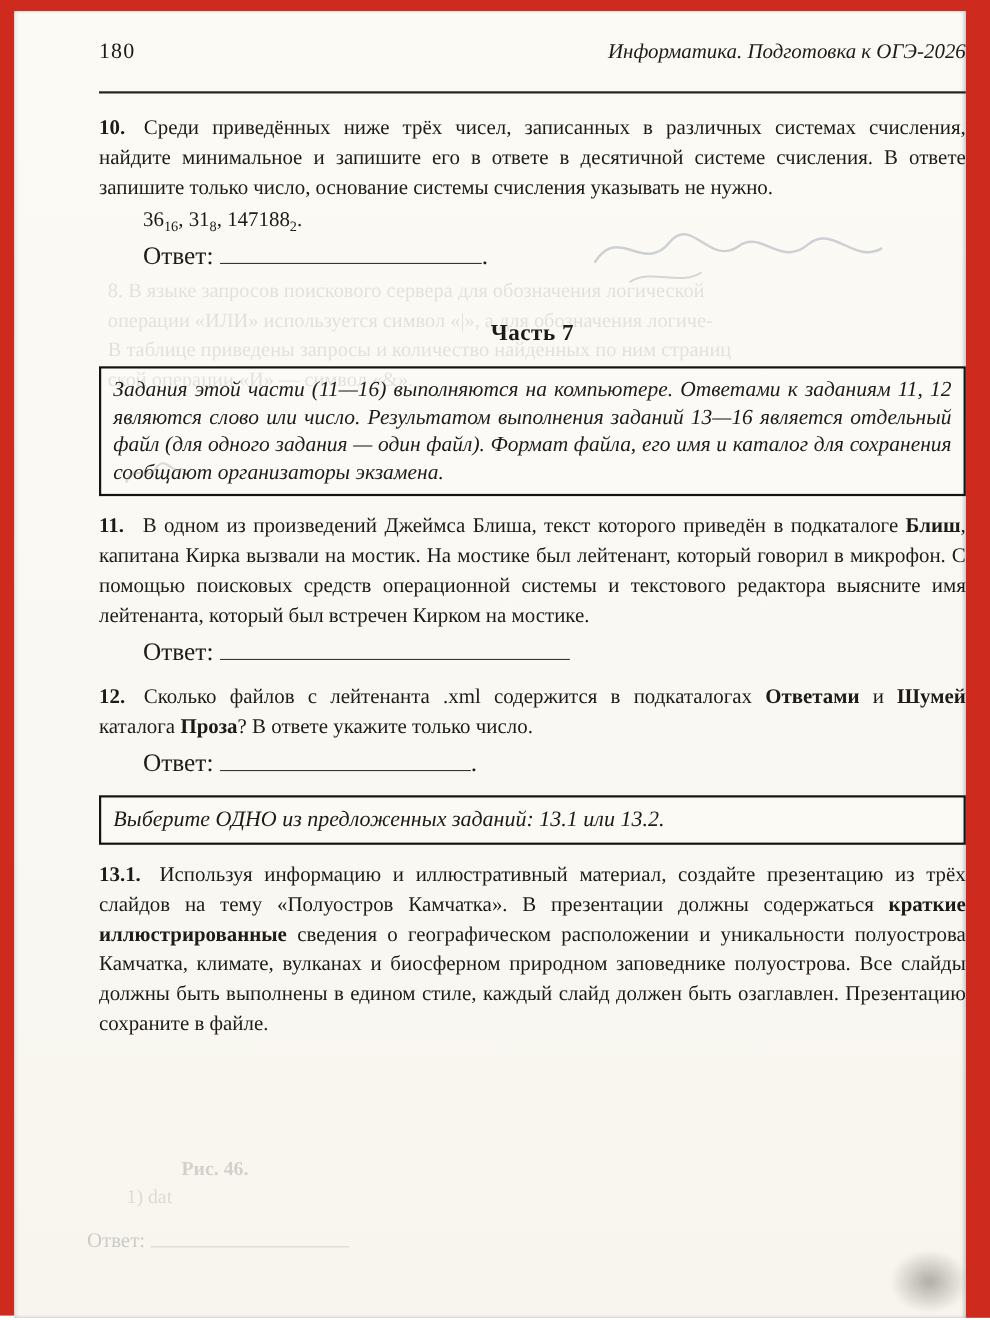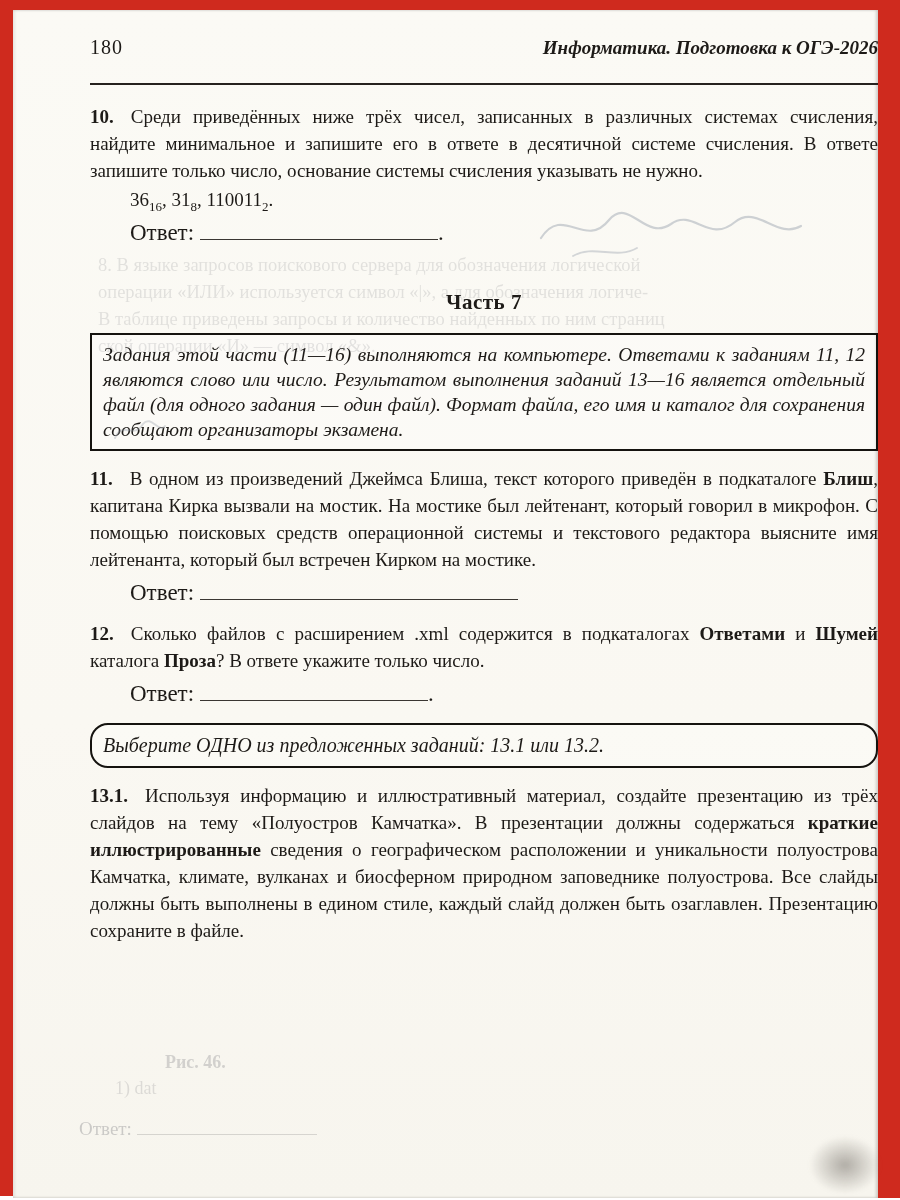--- a/index.html
+++ b/index.html
@@ -20,40 +20,40 @@
     background:linear-gradient(180deg,#fbfaf5 0%,#faf8f2 60%,#f7f5ee 100%);
     box-shadow:inset -2px 0 3px rgba(0,0,0,.18), inset 2px 0 3px rgba(0,0,0,.08);
   }
   .content{position:relative;padding:26px 0 0 77px;width:788px;}
 
   .header{
     display:flex;justify-content:space-between;align-items:center;
     border-bottom:2px solid #26221e;padding-bottom:24px;
   }
   .pagenum{font-size:20px;letter-spacing:1px;}
-  .htitle{font-weight:700;font-style:italic;font-size:19px;}
+  .htitle{font-weight:400;font-style:italic;font-size:19px;}
 
   .qsec{margin-top:14px;}
   .q10{margin-top:18px;}
   .para{font-size:19px;line-height:27px;text-align:justify;margin:0;}
   .qnum{font-weight:700;}
   .qgap{display:inline-block;width:17px;}
   .bold{font-weight:700;}
   sub{font-size:13px;line-height:0;}
 
   .nums{font-size:19px;line-height:26px;margin:3px 0 0 40px;}
   .answer{margin:7px 0 0 40px;font-size:23px;line-height:26px;}
   .ansline{display:inline-block;border-bottom:1.6px solid #3a3632;height:13px;margin-left:6px;}
   .w240{width:238px;}.w320{width:318px;}.w230{width:228px;}
 
   .part-heading{font-size:21px;font-weight:700;text-align:center;margin:44px 0 0;letter-spacing:.5px;}
 
   .rulebox{border:2.5px solid #15130f;margin-top:18px;padding:7px 11px;background:rgba(255,255,255,.25);}
   .boxtext{margin:0;font-weight:400;font-style:italic;font-size:19.5px;line-height:25px;text-align:justify;}
-  .choice{margin-top:16px;border-radius:18px;}
+  .choice{margin-top:16px;}
   .choice .boxtext{font-size:20px;line-height:27px;}
 
   
   .ghost{position:absolute;color:#4e4f58;pointer-events:none;}
   .g-top{left:85px;top:242px;width:744px;font-size:18.5px;line-height:27px;opacity:.14;filter:blur(.4px);text-align:justify;}
   .g-fig{left:152px;top:1042px;font-size:18px;font-weight:700;opacity:.22;}
   .g-list{left:102px;top:1068px;font-size:18px;opacity:.16;}
   .g-ans{left:66px;top:1108px;font-size:19px;opacity:.26;}
   .g-ans .gline{display:inline-block;width:180px;border-bottom:1px solid #777;height:12px;margin-left:5px;}
 
@@ -77,37 +77,37 @@
 
   <div class="content">
 
     <header class="header">
       <span class="pagenum">180</span>
       <span class="htitle">Информатика. Подготовка к ОГЭ-2026</span>
     </header>
 
     <section class="qsec q10">
       <p class="para"><span class="qnum">10.</span><span class="qgap"></span><span>Среди приведённых ниже трёх чисел, записанных в различных системах счисления, найдите минимальное и запишите его в ответе в десятичной системе счисления. В ответе запишите только число, основание системы счисления указывать не нужно.</span></p>
-      <p class="nums"><span>36</span><sub>16</sub><span>, 31</span><sub>8</sub><span>, 110011</span><sub>2</sub><span>.</span></p>
+      <p class="nums"><span>36</span><sub>16</sub><span>, 31</span><sub>8</sub><span>, 147188</span><sub>2</sub><span>.</span></p>
       <p class="answer"><span>Ответ:</span><span class="ansline w240"></span><span>.</span></p>
     </section>
 
     <h2 class="part-heading">Часть 7</h2>
 
     <div class="rulebox">
       <p class="boxtext">Задания этой части (11—16) выполняются на компьютере. Ответами к заданиям 11, 12 являются слово или число. Результатом выполнения заданий 13—16 является отдельный файл (для одного задания — один файл). Формат файла, его имя и каталог для сохранения сообщают организаторы экзамена.</p>
     </div>
 
     <section class="qsec">
       <p class="para"><span class="qnum">11.</span><span class="qgap"></span><span><span>В одном из произведений Джеймса Блиша, текст которого приведён в подкаталоге </span><span class="bold">Блиш</span><span>, капитана Кирка вызвали на мостик. На мостике был лейтенант, который говорил в микрофон. С помощью поисковых средств операционной системы и текстового редактора выясните имя лейтенанта, который был встречен Кирком на мостике.</span></span></p>
       <p class="answer"><span>Ответ:</span><span class="ansline w320"></span></p>
     </section>
 
     <section class="qsec">
-      <p class="para"><span class="qnum">12.</span><span class="qgap"></span><span><span>Сколько файлов с расширением .xml содержится в подкаталогах </span><span class="bold">Ответами</span><span> и </span><span class="bold">Шумей</span><span> каталога </span><span class="bold">Проза</span><span>? В ответе укажите только число.</span></span></p>
+      <p class="para"><span class="qnum">12.</span><span class="qgap"></span><span><span>Сколько файлов с лейтенанта .xml содержится в подкаталогах </span><span class="bold">Ответами</span><span> и </span><span class="bold">Шумей</span><span> каталога </span><span class="bold">Проза</span><span>? В ответе укажите только число.</span></span></p>
       <p class="answer"><span>Ответ:</span><span class="ansline w230"></span><span>.</span></p>
     </section>
 
     <div class="rulebox choice">
       <p class="boxtext">Выберите ОДНО из предложенных заданий: 13.1 или 13.2.</p>
     </div>
 
     <section class="qsec">
       <p class="para"><span class="qnum">13.1.</span><span class="qgap"></span><span><span>Используя информацию и иллюстративный материал, создайте презентацию из трёх слайдов на тему «Полуостров Камчатка». В презентации должны содержаться </span><span class="bold">краткие иллюстрированные</span><span> сведения о географическом расположении и уникальности полуострова Камчатка, климате, вулканах и биосферном природном заповеднике полуострова. Все слайды должны быть выполнены в едином стиле, каждый слайд должен быть озаглавлен. Презентацию сохраните в файле.</span></span></p>
     </section>

